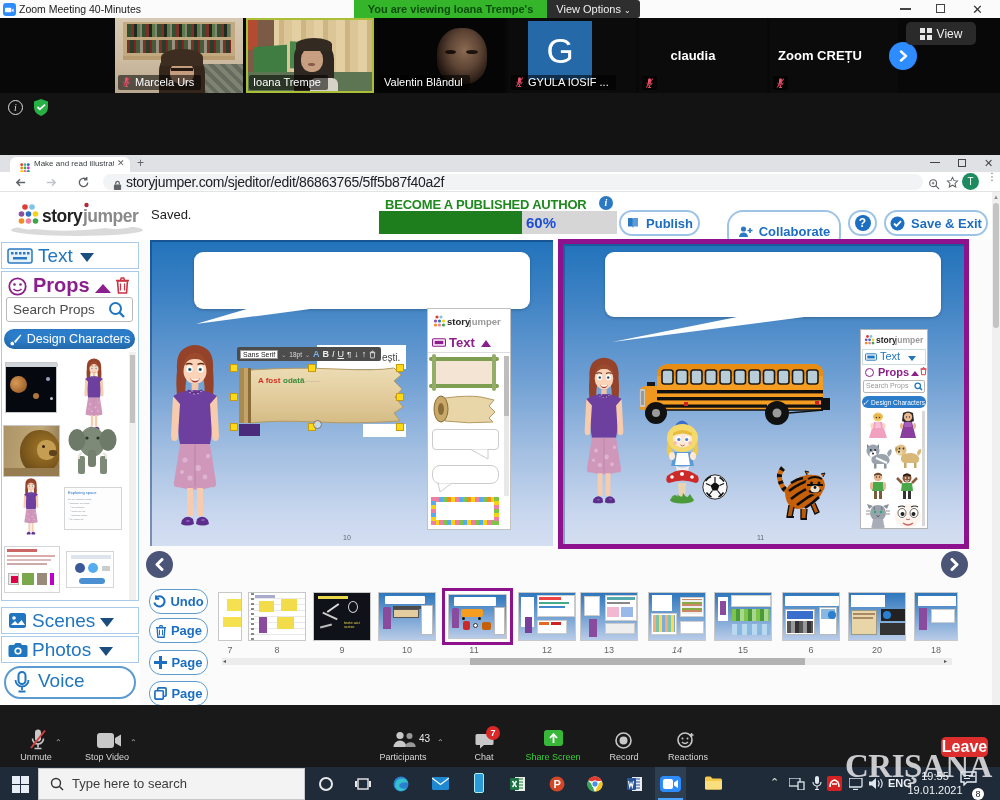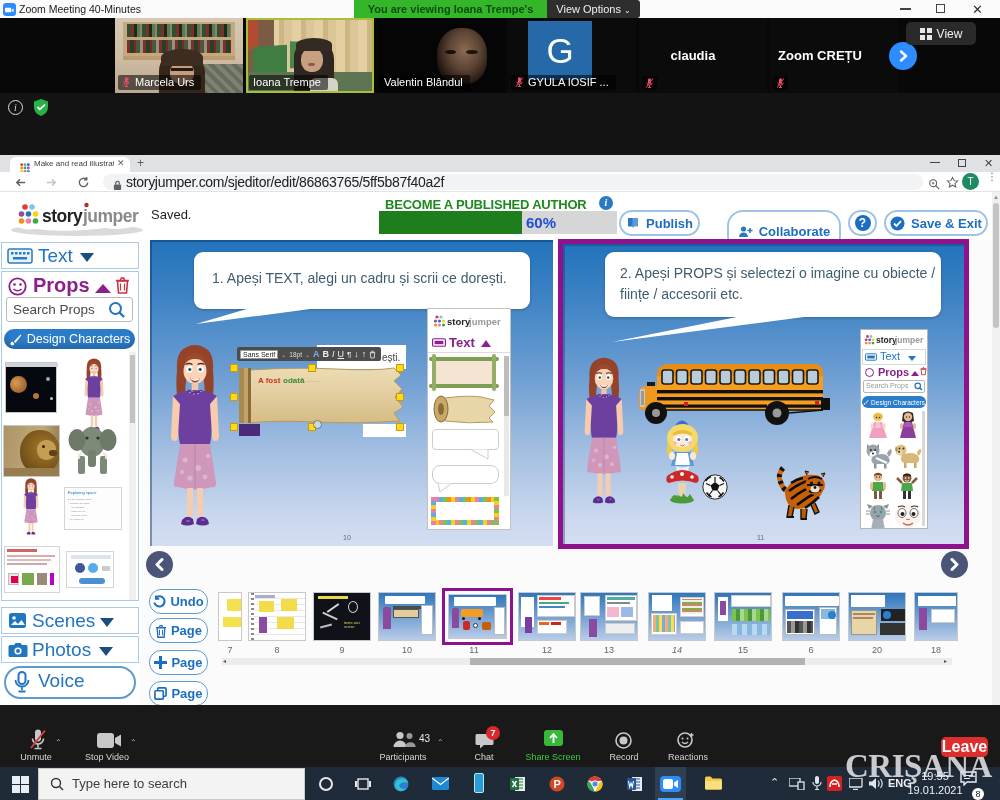--- a/index.html
+++ b/index.html
@@ -404,21 +404,20 @@
 
 <div id="canvas">
   <div class="abs" style="left:140px;top:240px;width:852px;height:465px;background:#fbfbfb;"></div>
 
   <div class="abs" style="left:150px;top:240px;width:403px;height:306px;background:linear-gradient(#2273bb 0%,#3d82c4 18%,#6f9fd3 45%,#a5c0e2 70%,#c9d7ee 90%,#d4def1 100%);box-shadow:inset 2px 2px 0 rgba(10,50,100,.45);overflow:hidden;">
     
     <div class="abs" style="left:44px;top:12px;width:336px;height:57px;background:#fff;border-radius:9px;box-shadow:0 1px 3px rgba(0,0,0,.25);"></div>
     <svg class="abs" style="left:46px;top:66px;" width="140" height="19" viewBox="0 0 140 19">
         <polygon points="61,0 137,0 0,18" fill="#fff"></polygon>
       </svg>
-    <div class="abs" style="left:62px;top:30px;width:325px;font-size:14px;color:#3f5d6e;">1. Apeși TEXT, alegi un cadru și scrii ce dorești.</div>
     
     <svg class="abs" style="left:18px;top:104px;" width="54" height="186" viewBox="0 0 54 186">
         <use href="#girl"></use>
       </svg>
     
     <div class="abs" style="left:167px;top:105px;width:89px;height:24px;background:#fff;"></div>
     <div class="abs" style="left:213px;top:184px;width:43px;height:13px;background:#fff;"></div>
     <div class="abs" style="left:232px;top:112px;font-size:10px;color:#444;">ești.</div>
     <div class="abs" style="left:89px;top:184px;width:21px;height:12px;background:#4a2a7a;"></div>
     
@@ -521,21 +520,20 @@
     </div>
     <div class="abs" style="left:193px;top:294px;font-size:7px;color:#667;">10</div>
   </div>
 
   <div class="abs" style="left:558px;top:239px;width:411px;height:310px;background:#8e128e;"></div>
   <div class="abs" style="left:563px;top:244px;width:401px;height:300px;background:linear-gradient(#2273bb 0%,#3d82c4 18%,#6f9fd3 45%,#a5c0e2 70%,#c9d7ee 90%,#d4def1 100%);box-shadow:inset 2px 2px 0 rgba(10,50,100,.35);overflow:hidden;">
     <div class="abs" style="left:42px;top:8px;width:336px;height:65px;background:#fff;border-radius:9px;box-shadow:0 1px 3px rgba(0,0,0,.25);"></div>
     <svg class="abs" style="left:49px;top:72px;" width="202" height="27" viewBox="0 0 202 27">
         <polygon points="130,0 200,0 0,26" fill="#fff"></polygon>
       </svg>
-    <div class="abs" style="left:57px;top:19px;width:330px;font-size:14px;color:#3f5d6e;line-height:21px;">2. Apeși PROPS și selectezi o imagine cu obiecte /<br>ființe / accesorii etc.</div>
     <svg class="abs" style="left:16px;top:113px;" width="50" height="150" viewBox="0 0 54 186">
         <use href="#girl"></use>
       </svg>
 
     <svg class="abs" style="left:74px;top:118px;" width="193" height="64" viewBox="0 0 193 64">
       <path d="M8 24 Q2 25 2 32 V45 Q2 48 6 48 H22 V24 Z" fill="#ef9820"></path>
       <rect x="3" y="27" width="5" height="18" rx="1" fill="#c8c8c8"></rect>
       <rect x="4" y="29" width="3" height="14" fill="#9a9a9a"></rect>
       <path d="M10 20 h8 v4 h-8 Z" fill="#1a1a1a"></path>
       <path d="M20 14 Q20 2 34 2 H176 Q186 2 186 12 V48 H20 Z" fill="#f59d20"></path>

